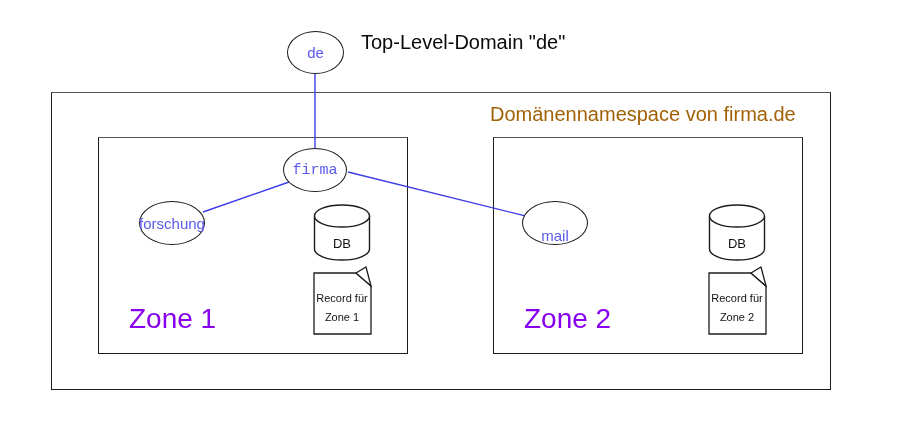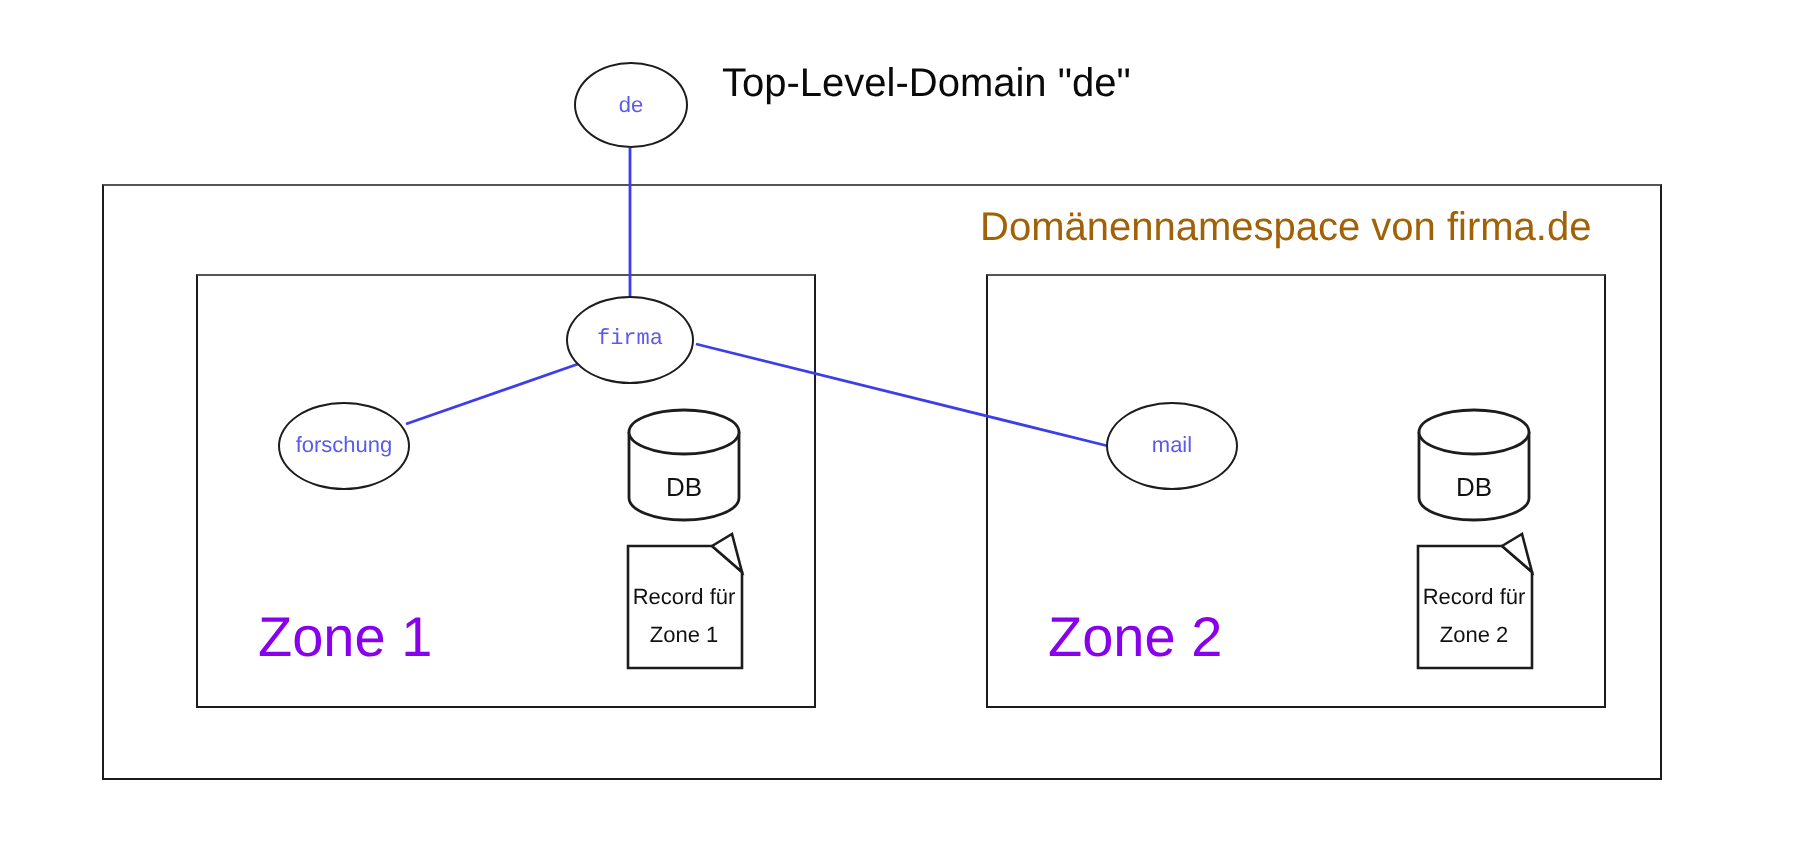--- a/index.html
+++ b/index.html
@@ -33,28 +33,28 @@
   }
 
   .node {
     position: absolute;
     border: 1.4px solid #1c1c1c;
     border-radius: 50%;
     background: #ffffff;
     display: flex;
     align-items: center;
     justify-content: center;
-    font-size: 11px;
+    font-size: 15px;
     color: #5a5aec;
     box-sizing: border-box;
   }
   .node-de        { left: 287px; top: 31px;  width: 57px; height: 43px; }
   .node-firma     { left: 283px; top: 148px; width: 64px; height: 44px; font-family: Liberation Mono, monospace; }
   .node-forschung { left: 139px; top: 201px; width: 66px; height: 44px; text-align: right; }
-  .node-mail      { left: 553px; top: 201px; width: 66px; height: 44px; }
+  .node-mail      { left: 522px; top: 201px; width: 66px; height: 44px; align-items: flex-end; }
 
   .shape-svg { position: absolute; overflow: visible; }
 
   .label {
     position: absolute;
     white-space: nowrap;
   }
   .tld-label {
     left: 361px; top: 31px;
     font-size: 20px;

